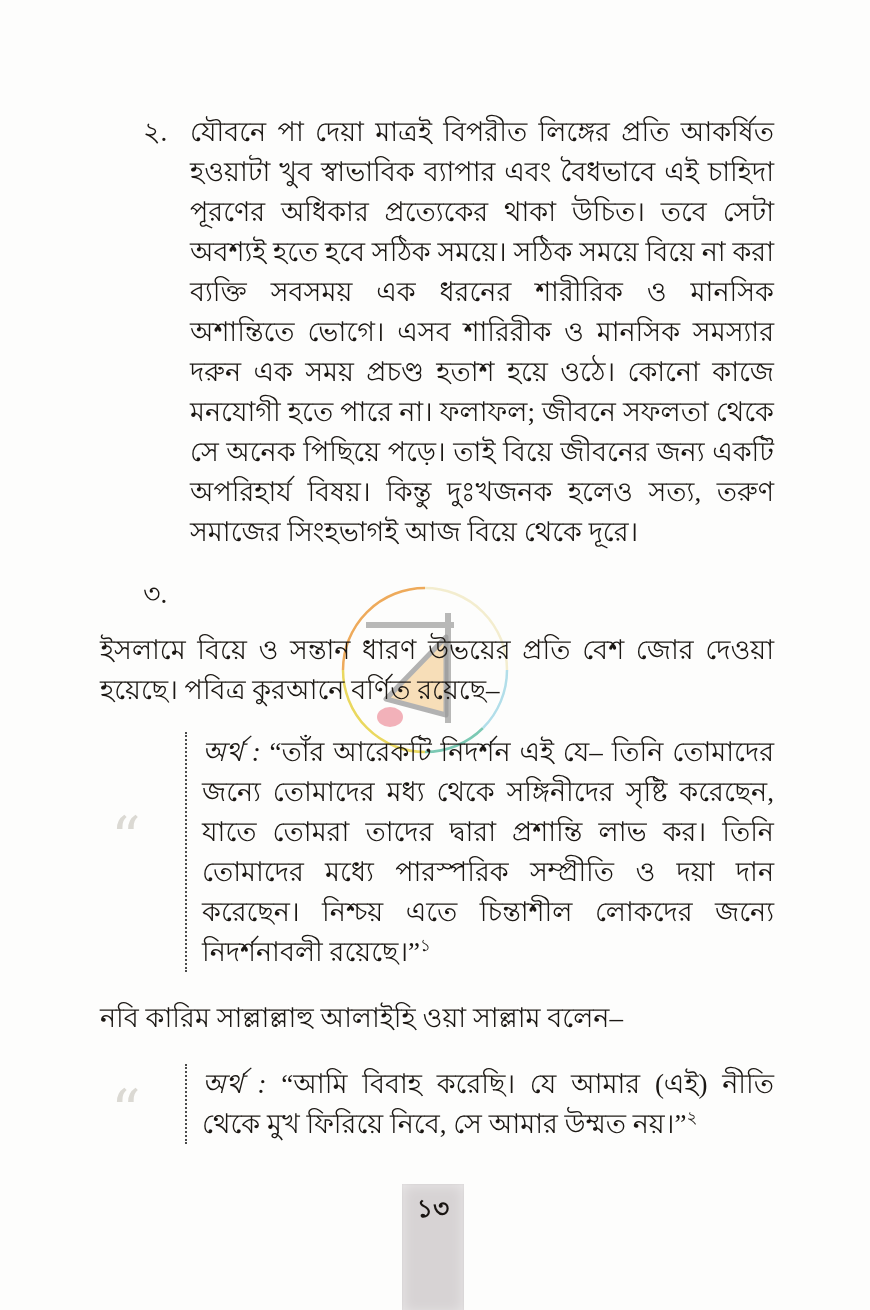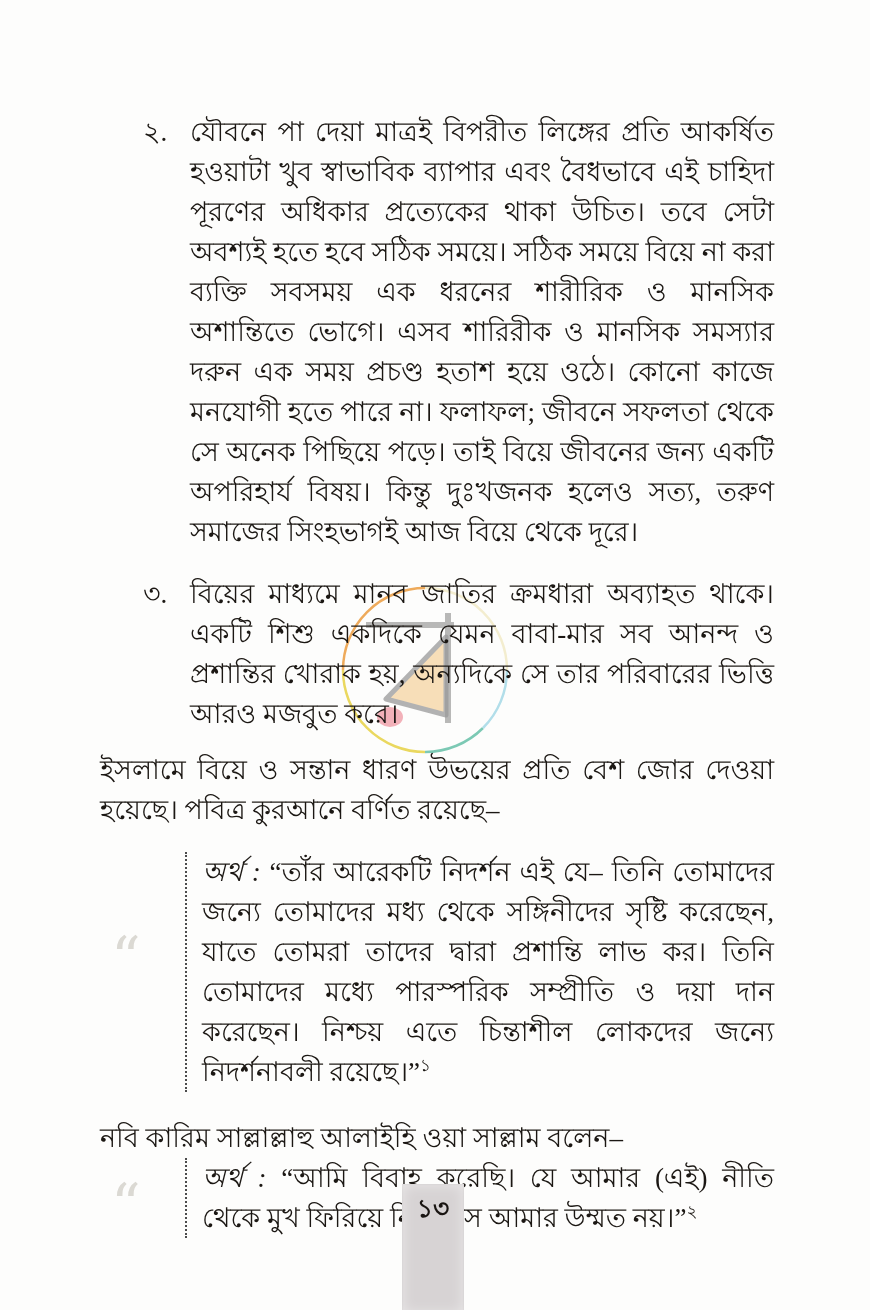--- a/index.html
+++ b/index.html
@@ -30,21 +30,21 @@
     font-size:27px; line-height:40px;
   }
   .li .li-text { flex:1; }
 
   .body-text {
     font-size:27px; line-height:40px;
     text-align:justify; text-justify:inter-word;
   }
 
   .para { margin-bottom:22px;margin-top:10px; }
-  .intro-line { }
+  .intro-line { margin-bottom:26px; }
 
   .quote {
     position:relative;
     margin:0 0 26px 85px;
     border-left:2px dotted #4b4b4b;
     padding-left:15px;
   }
   .quote-mark {
     position:absolute; left:-76px; top:32%;
     font-size:58px; line-height:1; color:#dbd9d3;
@@ -91,21 +91,20 @@
 
   <main class="content">
 
     <div class="li body-text block-first">
       <span class="marker">২.</span>
       <p class="li-text body-text">যৌবনে পা দেয়া মাত্রই বিপরীত লিঙ্গের প্রতি আকর্ষিত হওয়াটা খুব স্বাভাবিক ব্যাপার এবং বৈধভাবে এই চাহিদা পূরণের অধিকার প্রত্যেকের থাকা উচিত। তবে সেটা অবশ্যই হতে হবে সঠিক সময়ে। সঠিক সময়ে বিয়ে না করা ব্যক্তি সবসময় এক ধরনের শারীরিক ও মানসিক অশান্তিতে ভোগে। এসব শারিরীক ও মানসিক সমস্যার দরুন এক সময় প্রচণ্ড হতাশ হয়ে ওঠে। কোনো কাজে মনযোগী হতে পারে না। ফলাফল; জীবনে সফলতা থেকে সে অনেক পিছিয়ে পড়ে। তাই বিয়ে জীবনের জন্য একটি অপরিহার্য বিষয়। কিন্তু দুঃখজনক হলেও সত্য, তরুণ সমাজের সিংহভাগই আজ বিয়ে থেকে দূরে।</p>
     </div>
 
     <div class="li body-text" style="margin-bottom:16px;">
       <span class="marker">৩.</span>
-      <p class="li-text body-text">বিয়ের মাধ্যমে মানব জাতির ক্রমধারা অব্যাহত থাকে। একটি শিশু একদিকে যেমন বাবা-মার সব আনন্দ ও প্রশান্তির খোরাক হয়, অন্যদিকে সে তার পরিবারের ভিত্তি আরও মজবুত করে।</p>
     </div>
 
     <p class="body-text para">ইসলামে বিয়ে ও সন্তান ধারণ উভয়ের প্রতি বেশ জোর দেওয়া হয়েছে। পবিত্র কুরআনে বর্ণিত রয়েছে–</p>
 
     <figure class="quote">
       <span class="quote-mark">“</span>
       <p class="body-text"><em>অর্থ :</em> <span>“তাঁর আরেকটি নিদর্শন এই যে– তিনি তোমাদের জন্যে তোমাদের মধ্য থেকে সঙ্গিনীদের সৃষ্টি করেছেন, যাতে তোমরা তাদের দ্বারা প্রশান্তি লাভ কর। তিনি তোমাদের মধ্যে পারস্পরিক সম্প্রীতি ও দয়া দান করেছেন। নিশ্চয় এতে চিন্তাশীল লোকদের জন্যে নিদর্শনাবলী রয়েছে।”</span><sup>১</sup></p>
     </figure>
 
     <p class="body-text intro-line">নবি কারিম সাল্লাল্লাহু আলাইহি ওয়া সাল্লাম  বলেন–</p>

